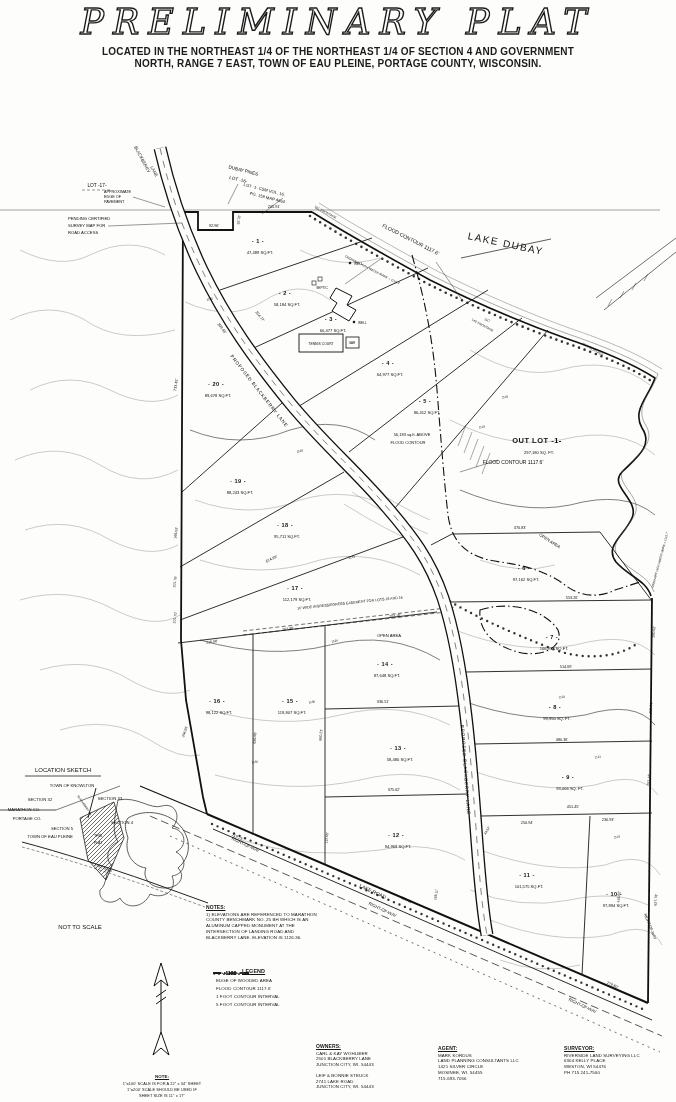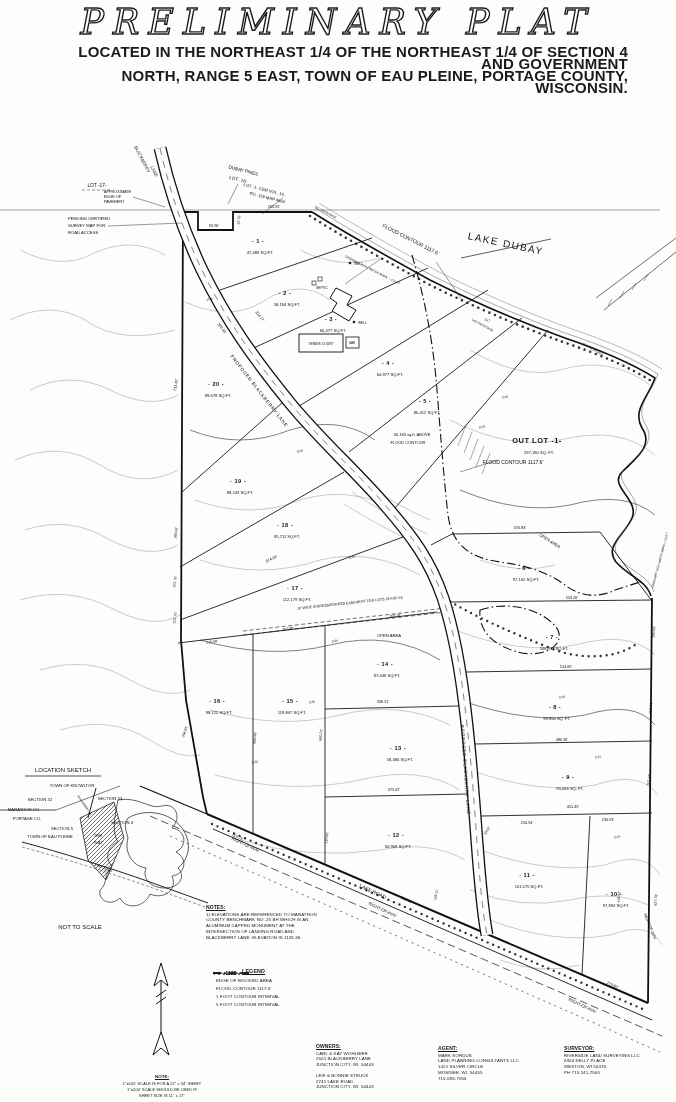--- a/index.html
+++ b/index.html
@@ -5,22 +5,22 @@
   html,body{margin:0;padding:0;background:#e8e8e8;}
   .page{position:relative;width:676px;height:1102px;background:#fdfdfb;overflow:hidden;
         font-family:"Liberation Sans",sans-serif;color:#111;}
   .page svg{position:absolute;left:0;top:0;}
   svg text{font-family:"Liberation Sans",sans-serif;fill:#111;}
   .overlay{position:absolute;}
   header.overlay{left:0;top:0;width:676px;text-align:center;}
   .big-title{margin:2px 0 0 0;font-family:"DejaVu Serif","Liberation Serif",serif;
      font-style:italic;font-weight:400;font-size:35px;letter-spacing:9px;
      color:#ffffff;-webkit-text-stroke:1.4px #1a1a1a;text-stroke:1.4px #1a1a1a;}
-  .subtitle{margin:4px auto 0 auto;width:580px;font-size:15px;font-weight:bold;
-     line-height:12px;letter-spacing:.2px;color:#1b1b1b;text-align:right;}
+  .subtitle{margin:4px auto 0 auto;width:580px;font-size:10px;font-weight:bold;
+     line-height:12px;letter-spacing:.2px;color:#1b1b1b;}
   .tblock{position:absolute;font-size:4.4px;line-height:5.7px;letter-spacing:.1px;color:#161616;}
   .tblock .hd{font-weight:bold;text-decoration:underline;font-size:5px;margin-bottom:1px;}
   .grp{margin-bottom:5px;}
   .legend-row{display:flex;align-items:center;height:8px;}
   .legend-row .sym{width:38px;flex:0 0 38px;}
   .legend-row .lbl{margin-left:4px;font-size:4.4px;}
   .legend-title{font-weight:bold;text-decoration:underline;font-size:5.4px;margin:0 0 2px 30px;}
   .center{text-align:center;}
 </style>
 </head>
@@ -337,21 +337,21 @@
         <text x="84" y="806" font-size="2.8" text-anchor="middle" transform="rotate(55 84 806)">BLACKBERRY LN.</text>
         <text x="103" y="869" font-size="3.2" text-anchor="middle" transform="rotate(22 103 869)">LAKE ROAD</text>
         <text x="80" y="929" font-size="6" text-anchor="middle">NOT TO SCALE</text>
       </g>
   </svg>
 
   <header class="overlay">
     <h1 class="big-title">PRELIMINARY PLAT</h1>
     <div class="subtitle">
       <div>LOCATED IN THE NORTHEAST 1/4 OF THE NORTHEAST 1/4 OF SECTION 4 AND GOVERNMENT</div>
-      <div>NORTH, RANGE 5 EAST, TOWN OF EAU PLEINE, PORTAGE COUNTY, WISCONSIN.</div>
+      <div>NORTH, RANGE 7 EAST, TOWN OF EAU PLEINE, PORTAGE COUNTY, WISCONSIN.</div>
     </div>
   </header>
 
   <div class="tblock" style="left:206px;top:905px;width:165px;">
     <div class="hd">NOTES:</div>
     <div>1) ELEVATIONS ARE REFERENCED TO MARATHON</div>
     <div>COUNTY BENCHMARK  NO. 25 BH WHICH IS AN</div>
     <div>ALUMINUM CAPPED MONUMENT AT THE</div>
     <div>INTERSECTION OF LANDING ROAD AND</div>
     <div>BLACKBERRY LANE.  ELEVATION IS 1126.36.</div>

